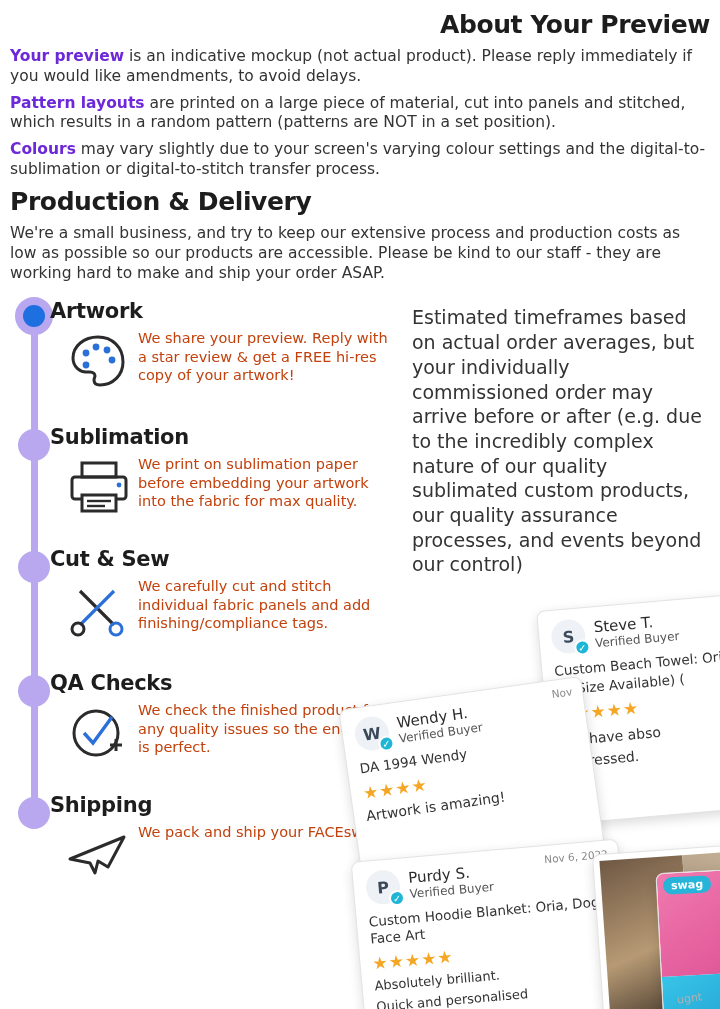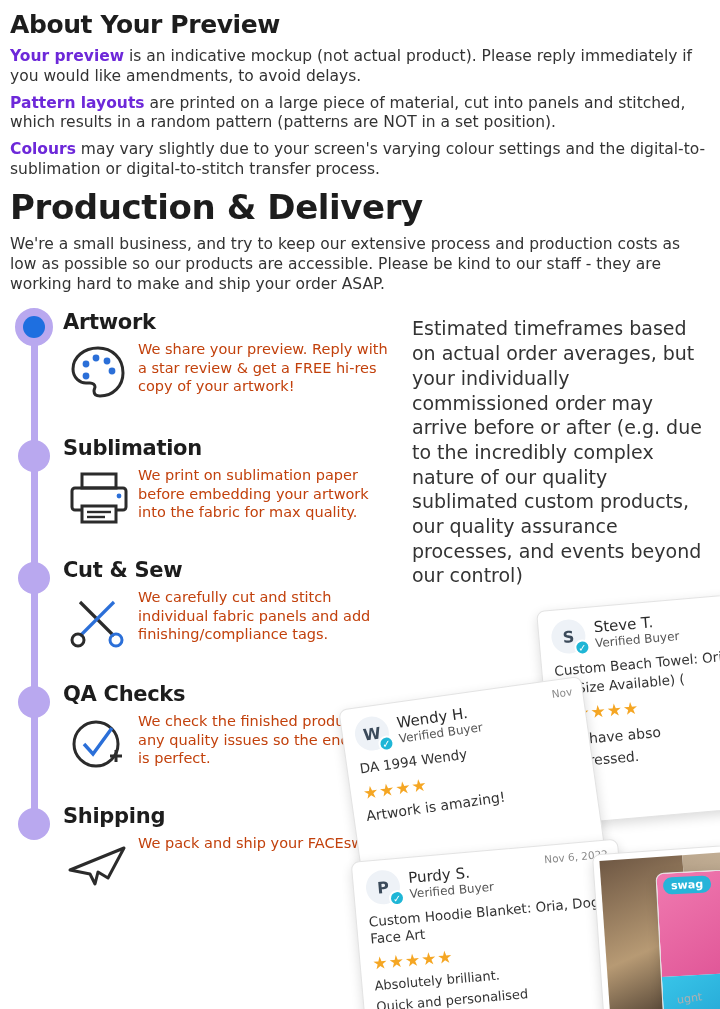--- a/index.html
+++ b/index.html
@@ -20,34 +20,35 @@
     padding: 8px 10px 0 10px;
   }
 
   h1.section-title {
     font-family: "DejaVu Sans", sans-serif;
     font-weight: bold;
     font-size: 25px;
     letter-spacing: -0.4px;
     margin: 2px 0 8px 0;
     color: #1d1d1d;
+    text-align: right;
   }
 
   .para {
     font-size: 15.5px;
     line-height: 1.28;
     margin: 0 0 7px 0;
     color: #333333;
   }
   .para b { font-weight: bold; color: #6d28d9; text-align: right; }
 
   h2.section-title2 {
     font-family: "DejaVu Sans", sans-serif;
     font-weight: bold;
-    font-size: 34px;
+    font-size: 25px;
     letter-spacing: -0.4px;
     margin: 4px 0 8px 0;
     color: #1d1d1d;
   }
 
   
   .timeline-wrap {
     position: relative;
     margin-top: 14px;
     height: 620px;
@@ -88,21 +89,21 @@
   }
   .dot.active::after {
     content: "";
     width: 22px;
     height: 22px;
     border-radius: 50%;
     background: #1e6fe0;
   }
   .step-title {
     position: absolute;
-    left: 53px;
+    left: 40px;
     top: 2px;
     font-weight: bold;
     font-size: 21px;
     letter-spacing: -0.3px;
     color: #1d1d1d;
   }
   .step-icon {
     position: absolute;
     left: 52px;
     top: 32px;

